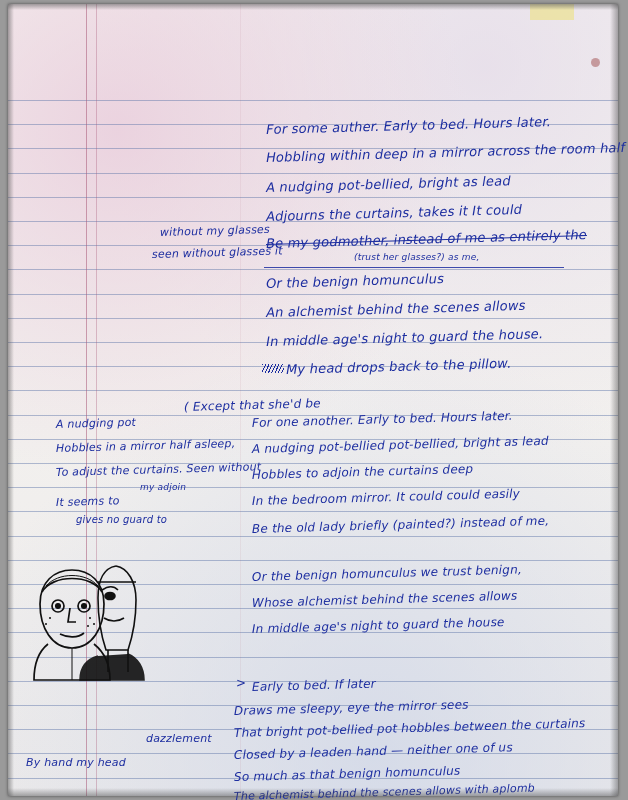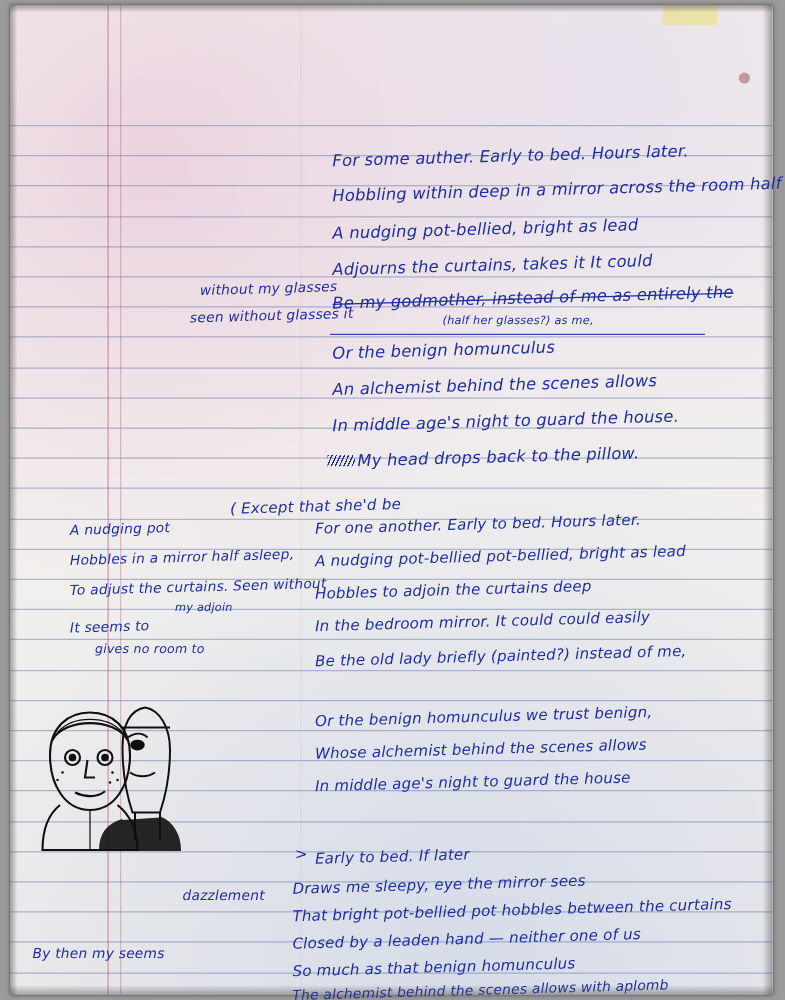--- a/index.html
+++ b/index.html
@@ -104,40 +104,40 @@
       </div>
     <div class="margin" style="left:78px"></div>
     <div class="margin2" style="left:88px"></div>
     <div class="margin2" style="left:232px;opacity:.25"></div>
 
     <div class="hw s13 tilt1" style="left:258px;top:118px">For some auther. Early to bed. Hours later.</div>
     <div class="hw s13 tilt1" style="left:258px;top:146px">Hobbling within deep in a mirror across the room half asleep</div>
     <div class="hw s13 tilt1" style="left:258px;top:176px">A nudging pot-bellied, bright as lead</div>
     <div class="hw s13 tilt1" style="left:258px;top:205px">Adjourns the curtains, takes it It could</div>
     <div class="hw s13 tilt1 strike" style="left:258px;top:232px">Be my godmother, instead of me as entirely the</div>
-    <div class="hw s9" style="left:346px;top:248px">(half her glasses?) as me,</div>
+    <div class="hw s9" style="left:346px;top:248px">(trust her glasses?) as me,</div>
     <div class="rule-under" style="left:256px;top:263px;width:300px"></div>
 
     <div class="hw s13 tilt1" style="left:258px;top:272px">Or the benign homunculus</div>
     <div class="hw s13 tilt1" style="left:258px;top:301px">An alchemist behind the scenes allows</div>
     <div class="hw s13 tilt1" style="left:258px;top:330px">In middle age's night to guard the house.</div>
     <div class="hw s13 tilt1" style="left:278px;top:358px">My head drops back to the pillow.</div>
     <span class="scribble" style="position:absolute;left:254px;top:360px"></span>
 
     <div class="hw s11 tilt1" style="left:152px;top:222px">without my glasses</div>
     <div class="hw s11 tilt1" style="left:144px;top:244px">seen without glasses it</div>
 
     <div class="hw s12 tilt1" style="left:176px;top:396px">( Except that she'd be</div>
 
     <div class="hw s11 tilt1" style="left:48px;top:414px">A nudging pot</div>
     <div class="hw s11 tilt1" style="left:48px;top:438px">Hobbles in a mirror half asleep,</div>
     <div class="hw s11 tilt1" style="left:48px;top:462px">To adjust the curtains. Seen without</div>
     <div class="hw s9" style="left:132px;top:478px">my adjoin</div>
     <div class="hw s11 tilt1" style="left:48px;top:492px">It seems to</div>
-    <div class="hw s10" style="left:68px;top:510px">gives no room to</div>
+    <div class="hw s10" style="left:68px;top:510px">gives no guard to</div>
 
     <div class="hw s12 tilt1" style="left:244px;top:412px">For one another. Early to bed. Hours later.</div>
     <div class="hw s12 tilt1" style="left:244px;top:438px">A nudging pot-bellied pot-bellied, bright as lead</div>
     <div class="hw s12 tilt1" style="left:244px;top:464px">Hobbles to adjoin the curtains deep</div>
     <div class="hw s12 tilt1" style="left:244px;top:490px">In the bedroom mirror. It could could easily</div>
     <div class="hw s12 tilt1" style="left:244px;top:518px">Be the old lady briefly (painted?) instead of me,</div>
     <div class="hw s12 tilt1" style="left:244px;top:566px">Or the benign homunculus we trust benign,</div>
     <div class="hw s12 tilt1" style="left:244px;top:592px">Whose alchemist behind the scenes allows</div>
     <div class="hw s12 tilt1" style="left:244px;top:618px">In middle age's night to guard the house</div>
 
@@ -176,22 +176,22 @@
       </g>
     </svg>
 
     <div class="hw s12 tilt1" style="left:244px;top:676px">Early to bed. If later</div>
     <div class="hw s12 tilt1" style="left:226px;top:700px">Draws me sleepy, eye the mirror sees</div>
     <div class="hw s12 tilt1" style="left:226px;top:722px">That bright pot-bellied pot hobbles between the curtains</div>
     <div class="hw s12 tilt1" style="left:226px;top:744px">Closed by a leaden hand — neither one of us</div>
     <div class="hw s12 tilt1" style="left:226px;top:766px">So much as that benign homunculus</div>
     <div class="hw s11 tilt1" style="left:226px;top:786px">The alchemist behind the scenes allows with aplomb</div>
 
-    <div class="hw s11" style="left:138px;top:706px">dazzlement</div>
-    <div class="hw s11" style="left:18px;top:752px">By then my seems</div>
+    <div class="hw s11" style="left:138px;top:728px">dazzlement</div>
+    <div class="hw s11" style="left:18px;top:752px">By hand my head</div>
     <div class="hw s12" style="left:228px;top:672px">&gt;</div>
 
     <div class="tape"></div>
     <div class="mark-tr"></div>
     <div class="edge-top"></div>
     <div class="edge-left"></div>
     <div class="edge-right"></div>
     <div class="edge-bot"></div>
   </div>
 </div>

